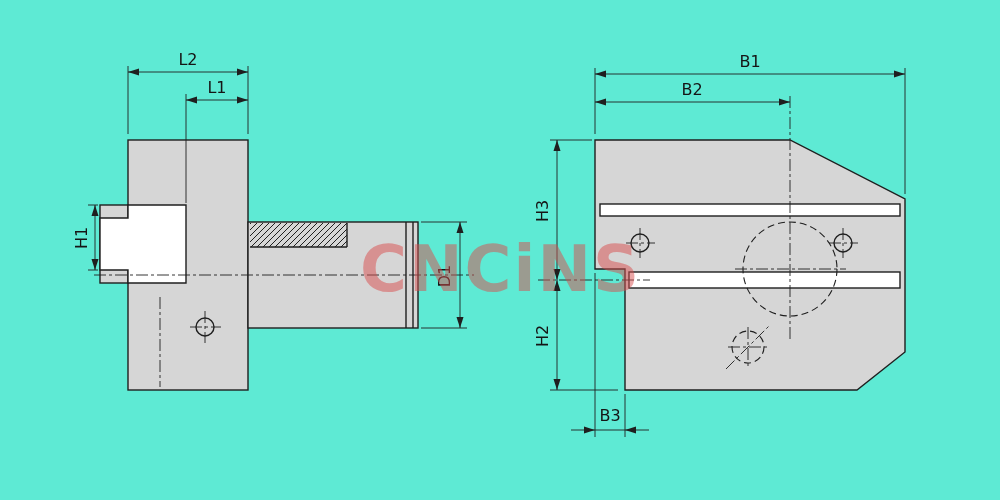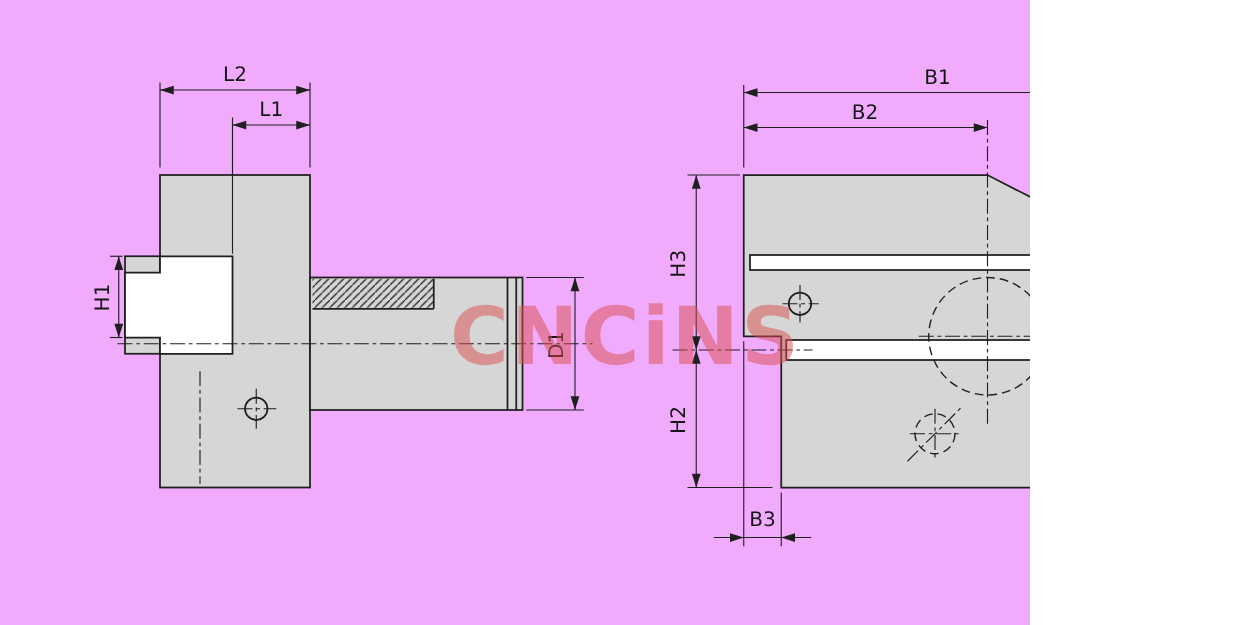--- a/index.html
+++ b/index.html
@@ -1,16 +1,16 @@
 <!DOCTYPE html>
 <html style="--line: #1f1f1f; --body-fill: #d6d6d6; --watermark-red: #d94f4f;"><head>
 <meta charset="utf-8">
 <style>
   html,body{margin:0;padding:0;background:#ffffff;}
-  .canvas{position:relative;width:824px;height:500px;background:#f0abfc;overflow:hidden;}
+  .canvas{position:relative;width:1000px;height:500px;background:#5eead4;overflow:hidden;}
   svg{display:block;}
   .part{fill:var(--body-fill,#d6d6d6);stroke:var(--line,#1f1f1f);stroke-width:1.4;}
   .cut{fill:#ffffff;stroke:var(--line,#1f1f1f);stroke-width:1.4;}
   .edge{fill:none;stroke:var(--line,#1f1f1f);stroke-width:1.4;}
   .thin{fill:none;stroke:var(--line,#1f1f1f);stroke-width:0.9;}
   .cl{fill:none;stroke:var(--line,#1f1f1f);stroke-width:0.9;stroke-dasharray:12 3 3 3;}
   .hid{fill:none;stroke:var(--line,#1f1f1f);stroke-width:1.1;stroke-dasharray:7 4;}
   .arrow{fill:var(--line,#1f1f1f);stroke:none;}
   .dim-label{font-family:"DejaVu Sans",sans-serif;font-size:16px;fill:#151515;}
   .watermark-text{font-family:"DejaVu Sans",sans-serif;font-size:64px;font-weight:bold;letter-spacing:2px;fill:var(--watermark-red,#d94f4f);opacity:0.5;}

